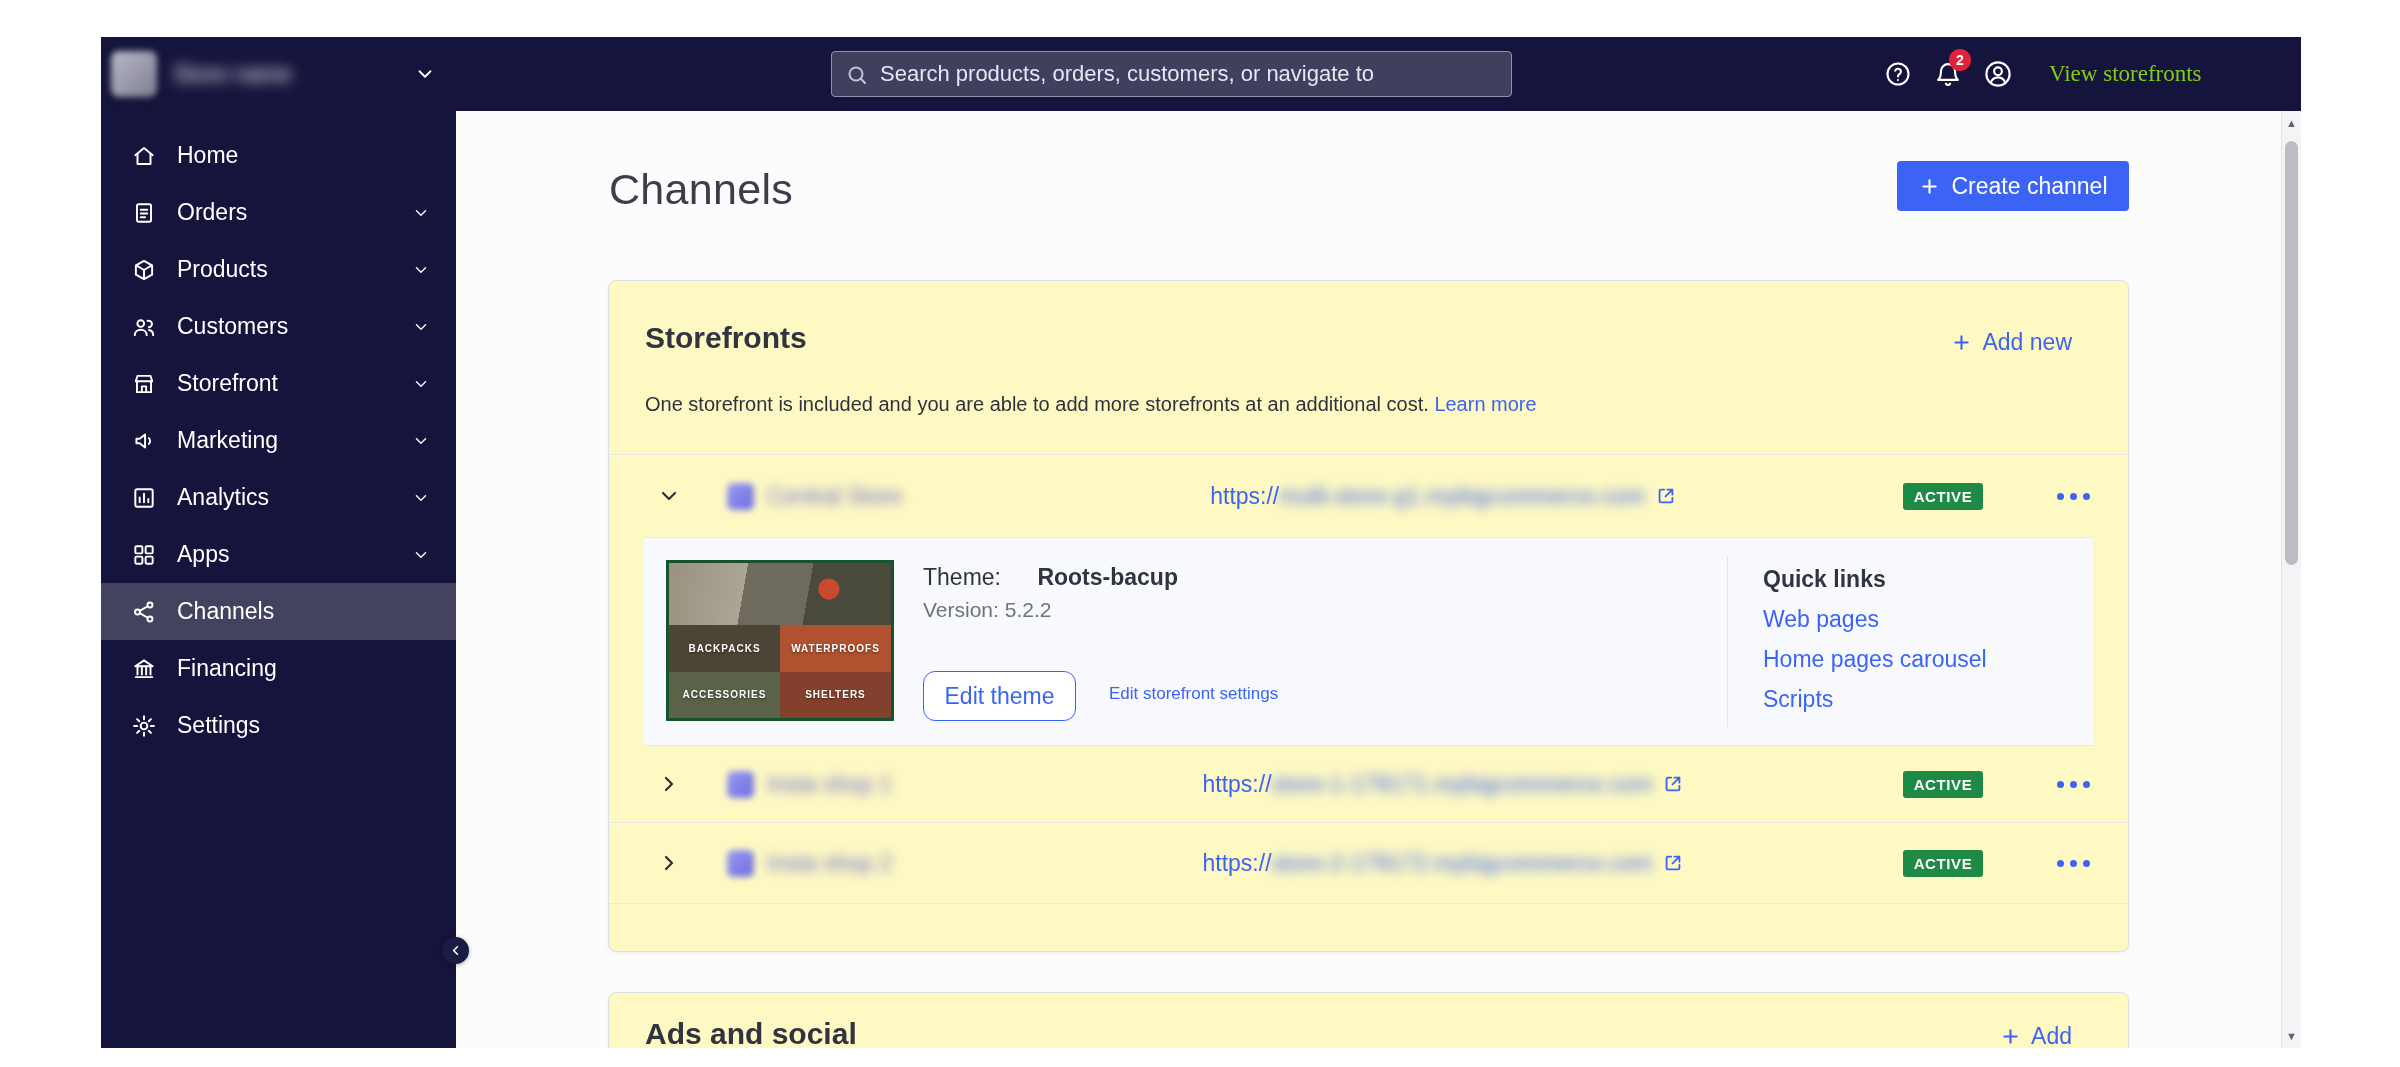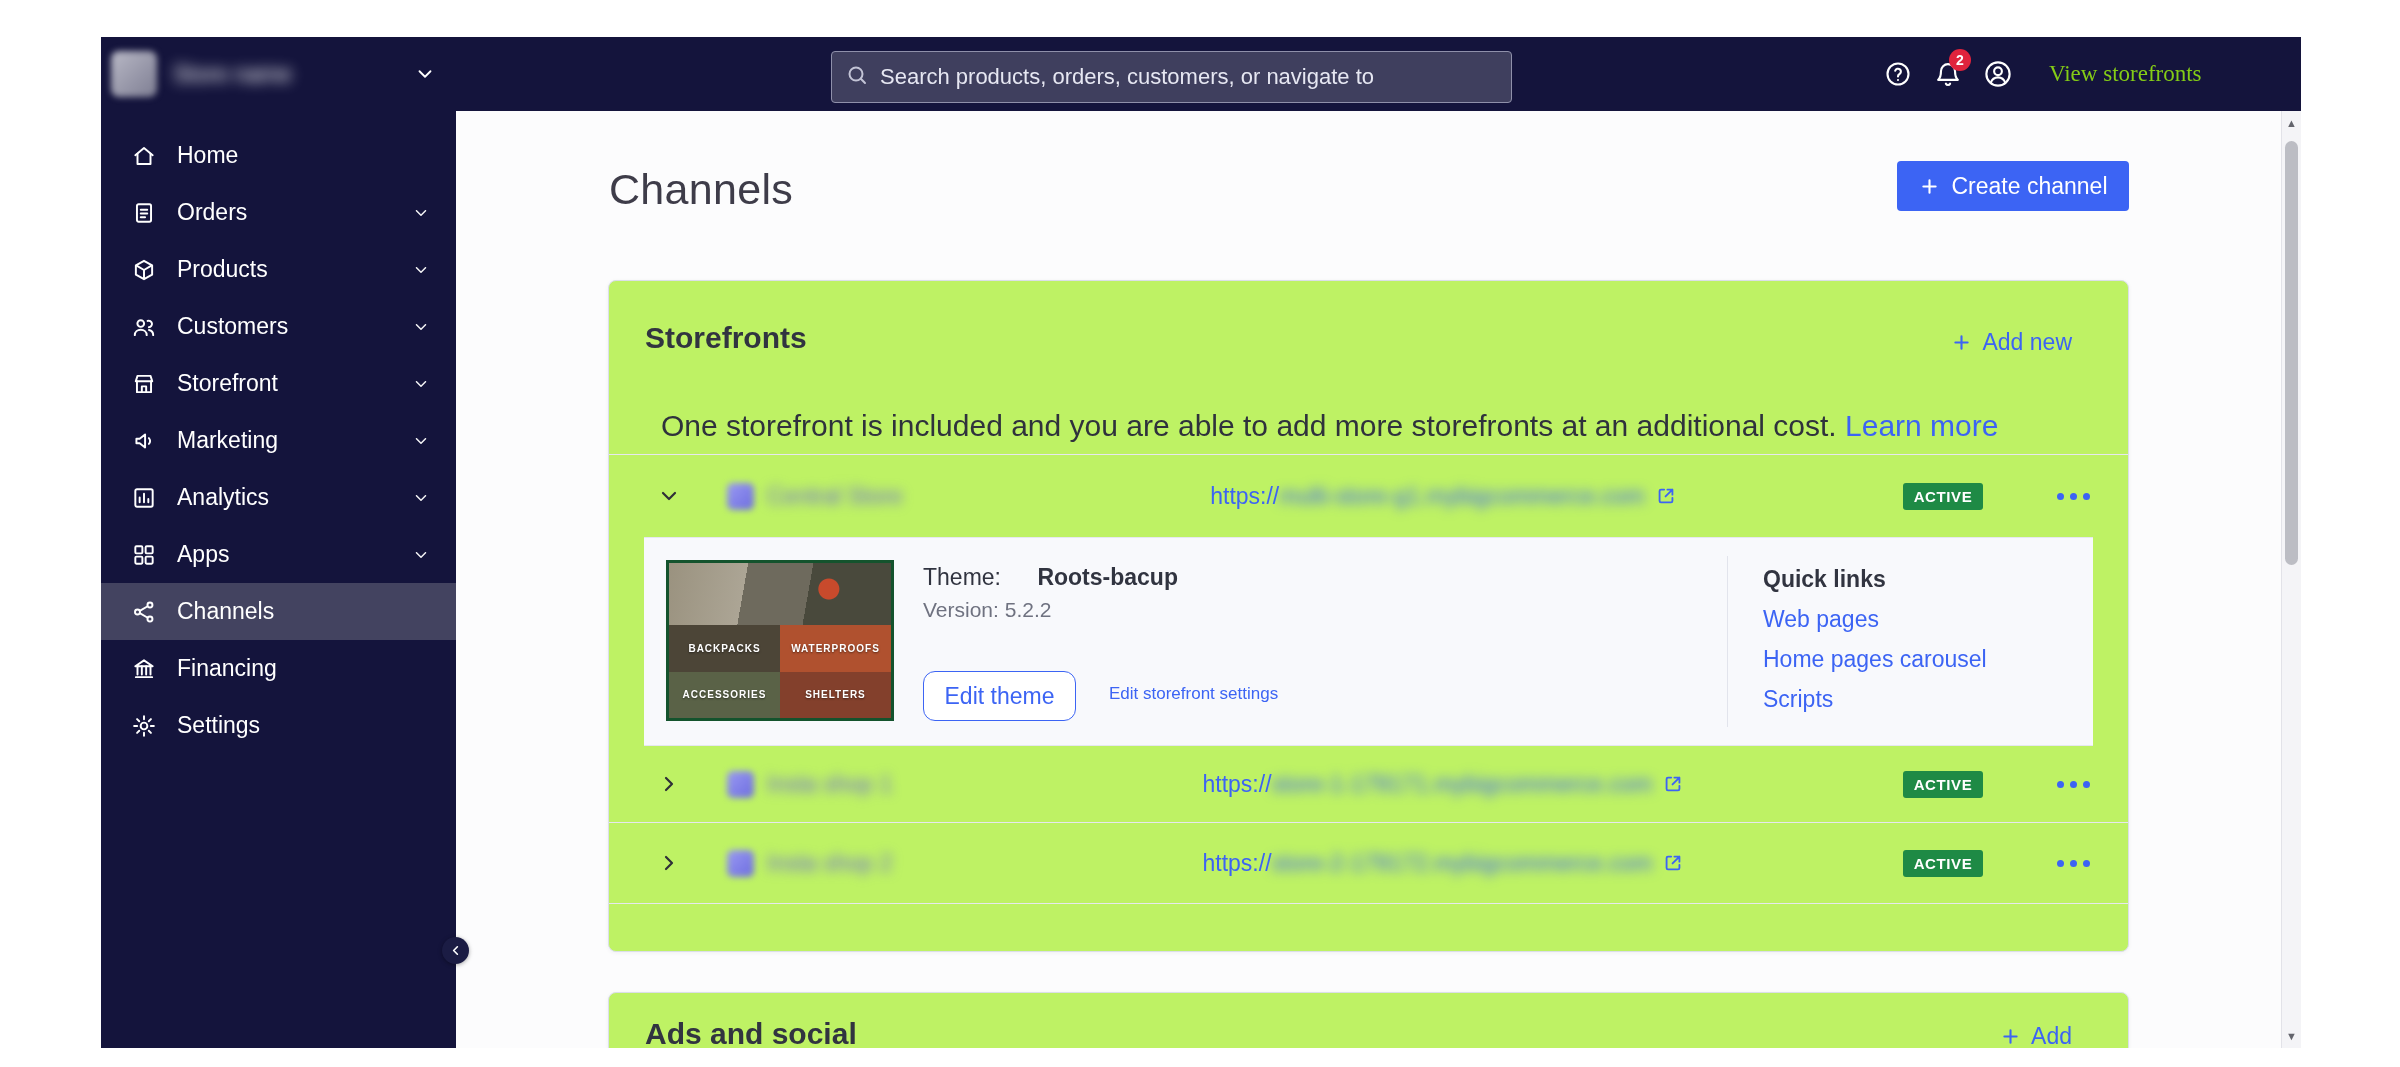--- a/index.html
+++ b/index.html
@@ -10,21 +10,21 @@
   }
   .app { position:absolute; left:101px; top:37px; width:2200px; height:1011px; background:#fcfcfd; overflow:hidden; }
 
   
   .topbar { position:relative; height:74px; background:#14143c; flex:0 0 74px; }
   .brand { position:absolute; left:0; top:0; width:355px; height:74px; display:flex; align-items:center; gap:16px; padding:0 20px 0 10px; cursor:pointer; }
   .brand-logo { width:46px; height:46px; border-radius:8px; background:linear-gradient(135deg,#b9b9c6,#7d7d92); filter:blur(3px); flex:0 0 46px; }
   .brand-name { color:#fff; font-size:23px; filter:blur(7px); white-space:nowrap; overflow:hidden; max-width:170px; }
   .brand-chev { margin-left:auto; color:#fff; }
   svg { display:block; }
-  .search { position:absolute; left:730px; top:14px; width:681px; height:52px; }
+  .search { position:absolute; left:730px; top:14px; width:681px; height:46px; }
   .search-icon { position:absolute; left:14px; top:12px; color:#c3c4d6; }
   .search input {
     width:100%; height:100%; background:#3f3f5e; border:1px solid #8f90aa; border-radius:4px;
     color:#fff; font-size:22px; padding:0 16px 0 48px; font-family:"Liberation Sans", sans-serif; outline:none;
   }
   .search input::placeholder { color:#e6e7f2; opacity:1; }
   .topbar-right { position:absolute; left:1772px; top:0; height:74px; display:flex; align-items:center; }
   .icon-btn { width:50px; height:74px; display:flex; align-items:center; justify-content:center; color:#fff; cursor:pointer; position:relative; }
   .notif {
     position:absolute; top:12px; right:2px; min-width:22px; height:22px; padding:0 5px;
@@ -48,30 +48,30 @@
   }
 
   
   .main { position:relative; flex:1; background:#fcfcfd; overflow:hidden; }
   .page-title { position:absolute; left:153px; top:54px; margin:0; font-size:43px; font-weight:400; color:#3e3c49; letter-spacing:.3px; }
   .btn-primary {
     position:absolute; left:1441px; top:50px; width:232px; height:50px; background:#3c64f4; color:#fff;
     border:none; border-radius:4px; font-size:23px; font-family:"Liberation Sans", sans-serif;
     display:flex; align-items:center; justify-content:center; gap:12px; cursor:pointer;
   }
-  .card { position:absolute; left:152px; width:1521px; background:#bef264; border:1px solid #dbdfe8; border-radius:8px; box-shadow:0 1px 4px rgba(20,20,60,.05); }
+  .card { position:absolute; left:152px; width:1521px; background:#fef9c3; border:1px solid #dbdfe8; border-radius:8px; box-shadow:0 1px 4px rgba(20,20,60,.05); }
   .card1 { top:169px; height:672px; }
   .card2 { top:881px; height:220px; }
   .card-title { position:absolute; left:36px; margin:0; font-size:30px; font-weight:700; color:#313440; }
   .card1 .card-title { top:40px; }
   .card2 .card-title { top:24px; }
   .add-new { position:absolute; right:56px; display:flex; align-items:center; gap:10px; color:#3c64f4; font-size:23px; cursor:pointer; }
   .card1 .add-new { top:48px; }
   .card2 .add-new { top:30px; }
-  .desc { position:absolute; left:36px; top:112px; margin:16px; font-size:30px; color:#2f323c; }
+  .desc { position:absolute; left:36px; top:112px; margin:0; font-size:20px; color:#2f323c; }
   .link { color:#3c64f4; text-decoration:none; cursor:pointer; }
 
   
   .rows { position:absolute; left:0; right:0; top:173px; }
   .row { display:grid; grid-template-columns:32px 70px 260px 1fr 150px 110px; align-items:center; padding-left:48px; }
   .row1 { height:83px; border-top:1px solid #e6e8ef; }
   .row2 { height:76px; }
   .row3 { height:82px; border-top:1px solid #e6e8ef; border-bottom:1px solid #e6e8ef; }
   .row-chev { display:flex; align-items:center; justify-content:flex-start; color:#2f3038; cursor:pointer; }
   .store-ico { width:27px; height:27px; border-radius:6px; background:linear-gradient(135deg,#9a9af2,#6d6de0); margin-left:38px; filter:blur(3px); }

